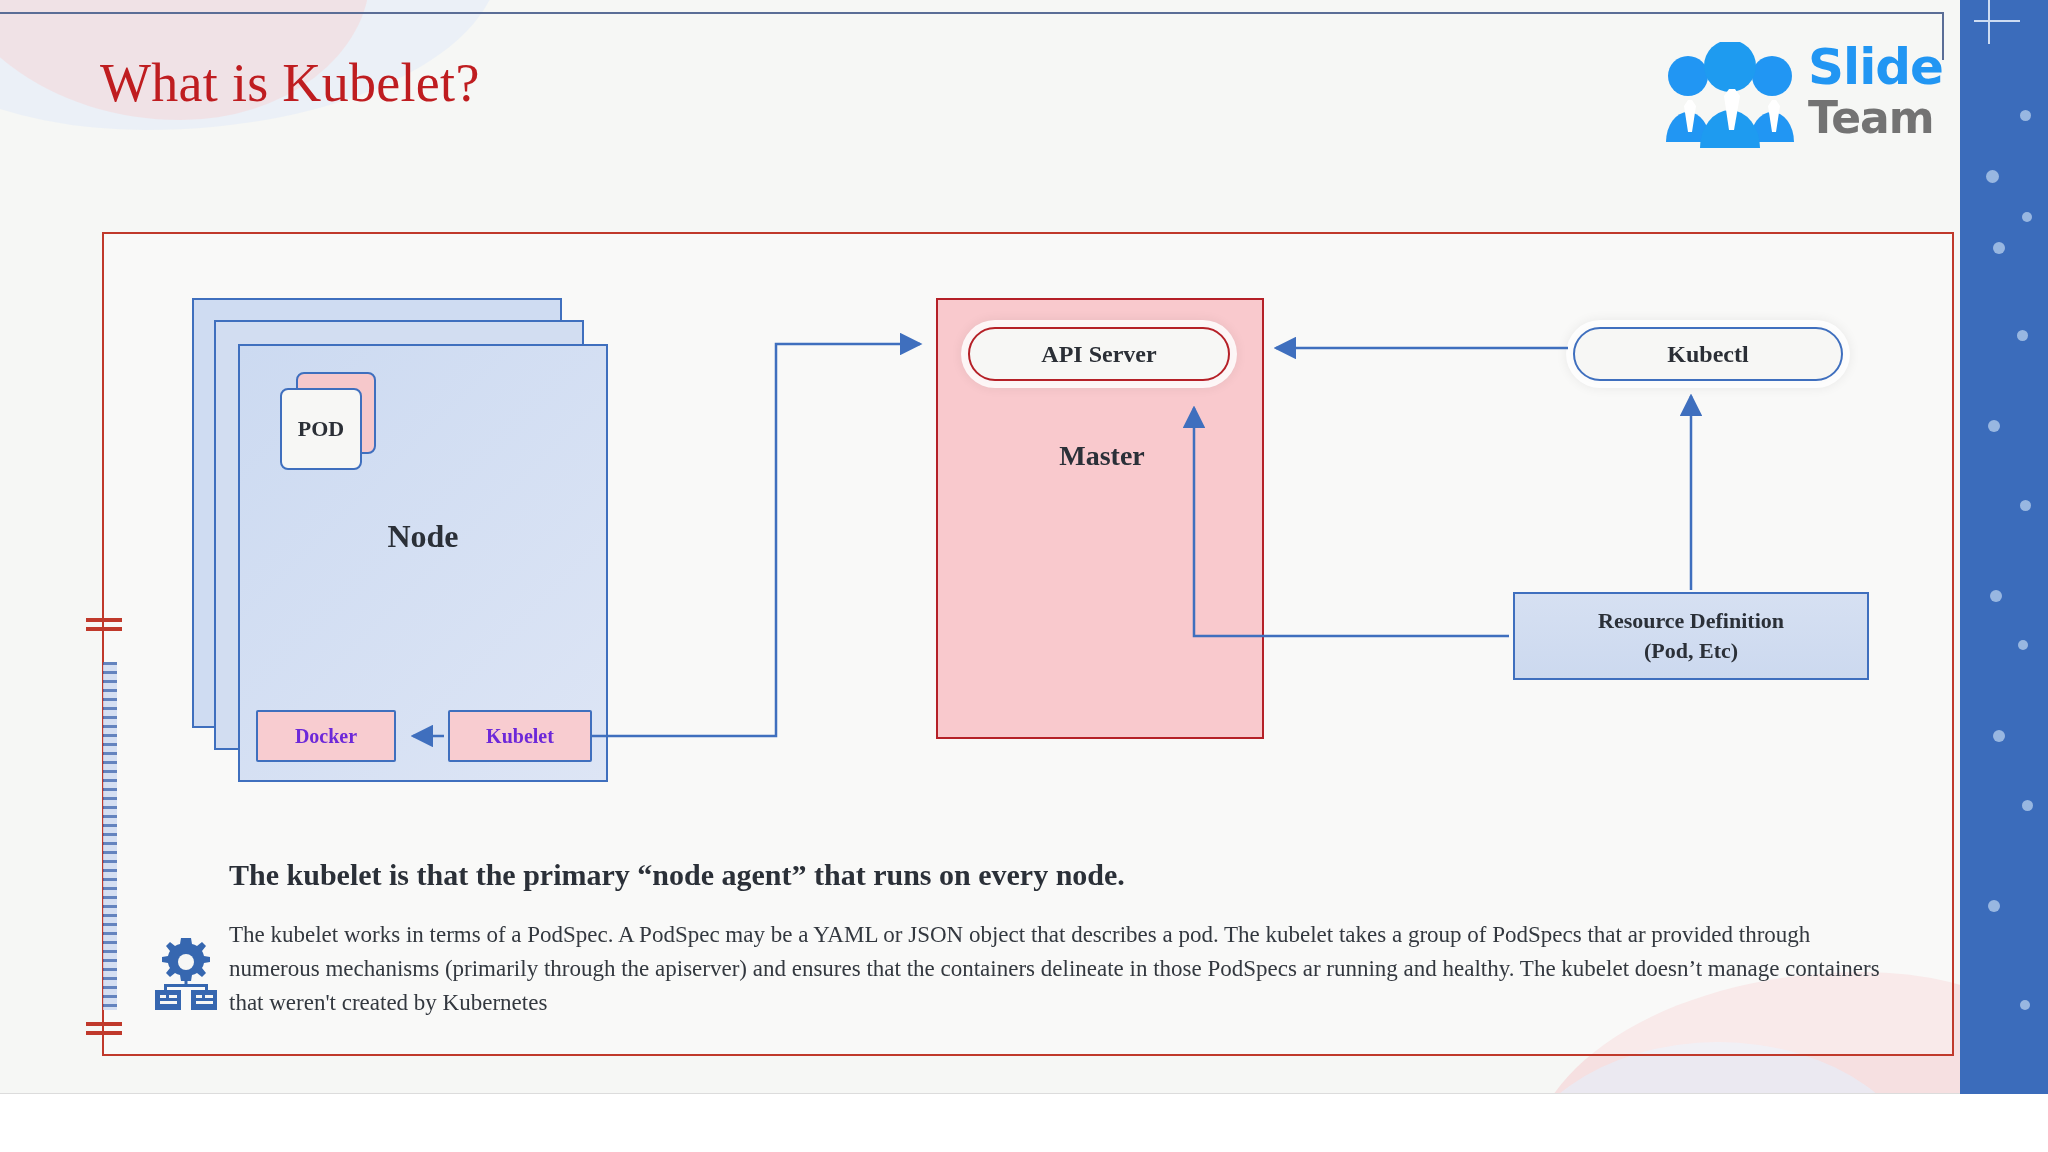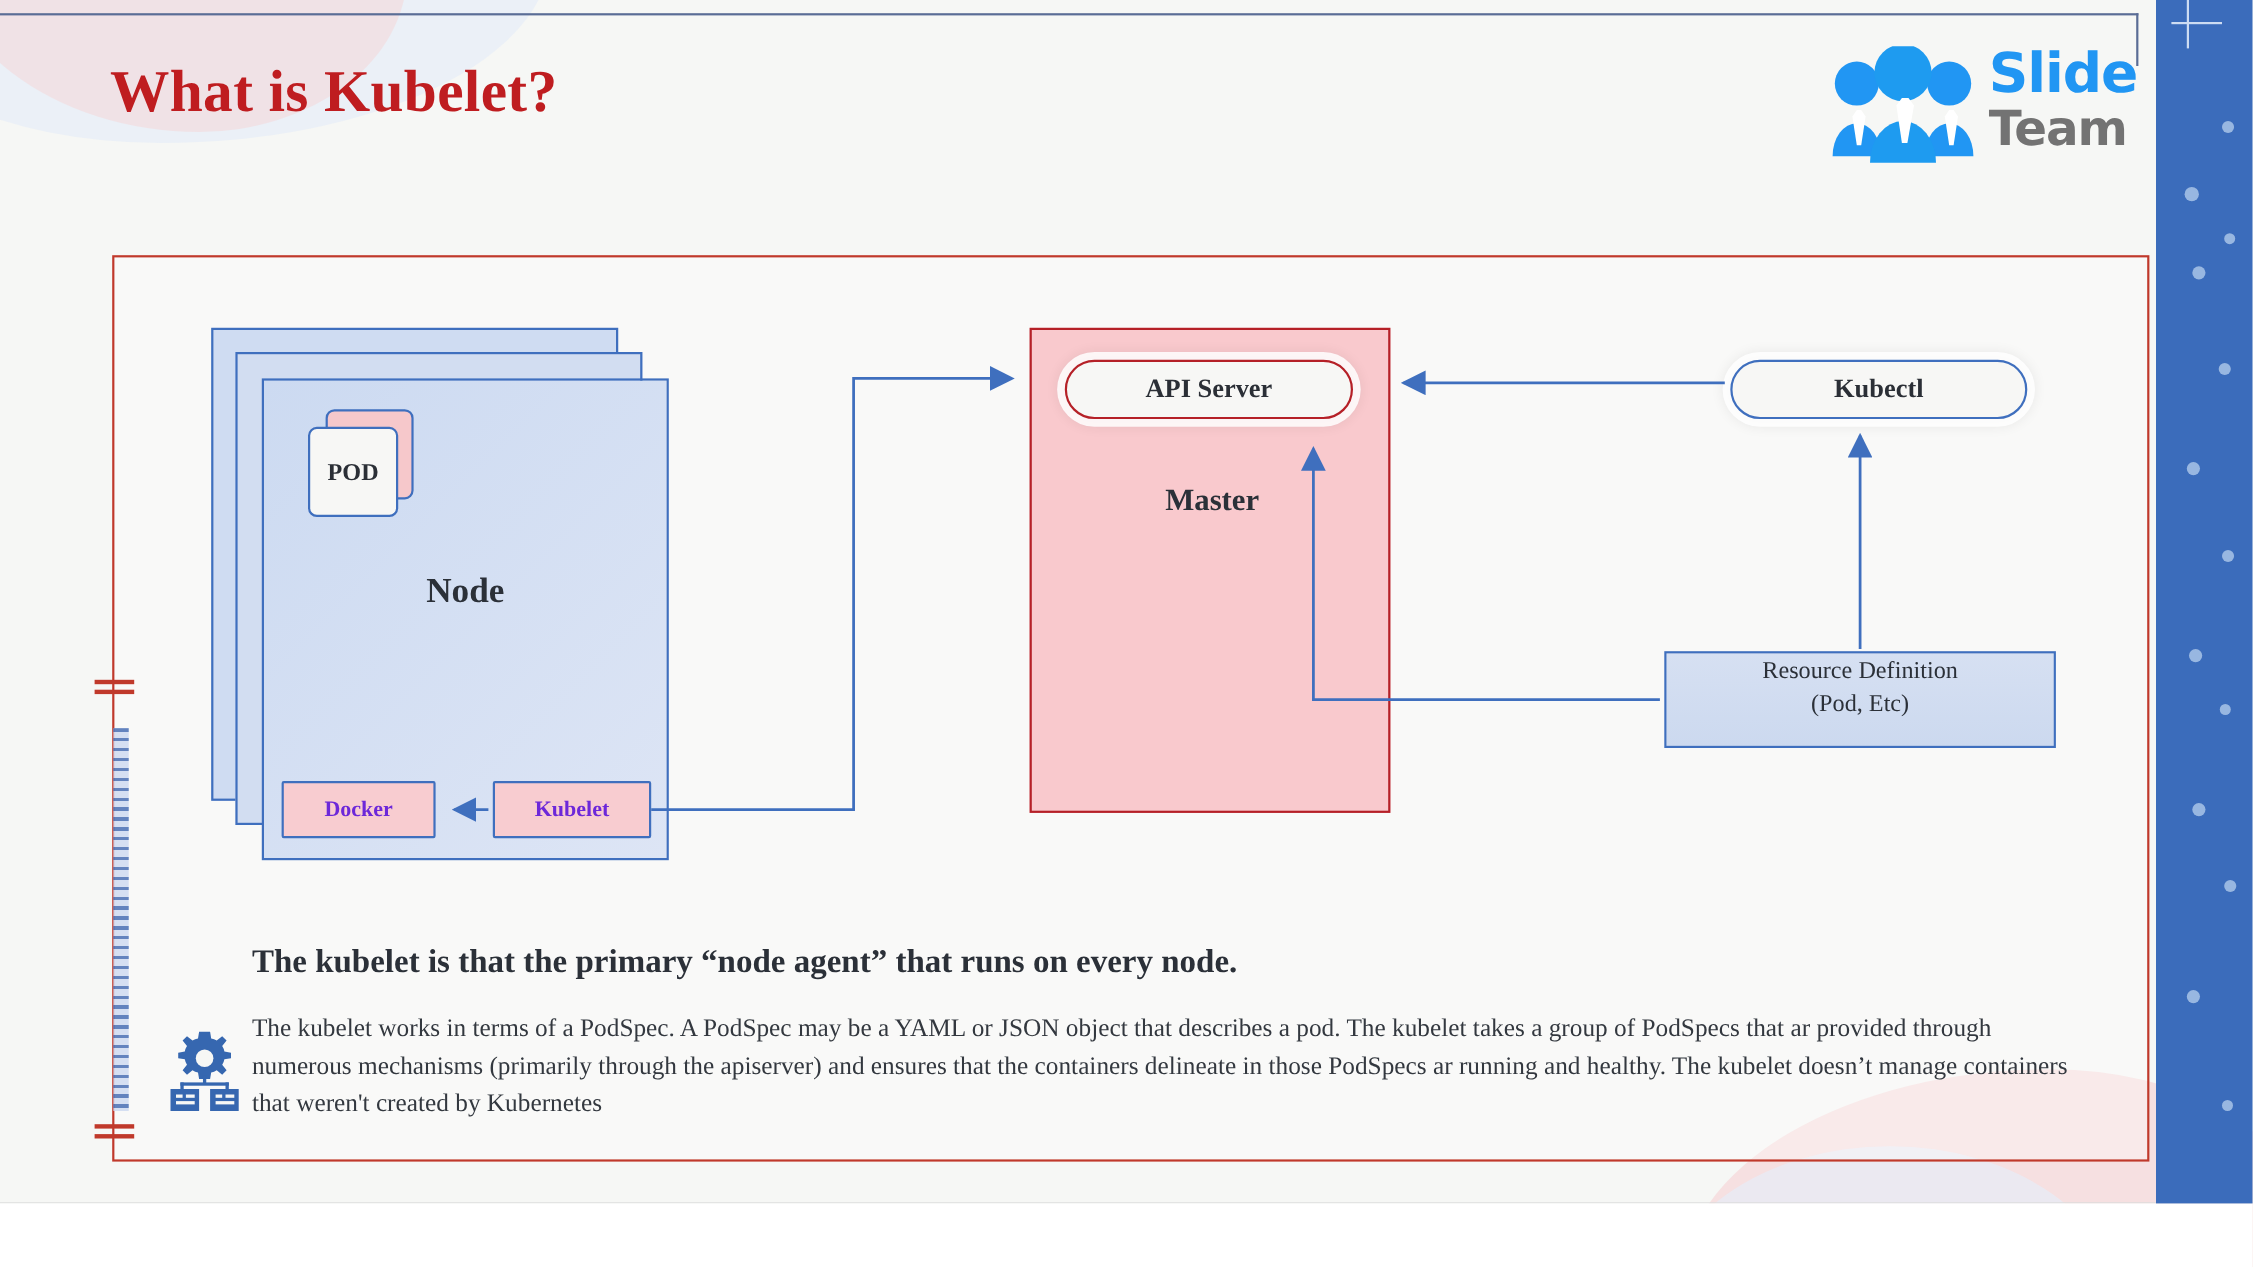--- a/index.html
+++ b/index.html
@@ -81,21 +81,21 @@
     background: #5a6d96;
   }
   .top-rule-tick{
     position:absolute; left:1942px; top:12px;
     width:2px; height:48px; background:#5a6d96;
   }
 
   
   .title {
     position: absolute; left: 100px; top: 52px;
-    font-size: 54px; font-weight: 700; color: #bf1d20;
+    font-size: 54px; font-weight: 400; color: #bf1d20;
     letter-spacing: .3px;
   }
   .subtitle {
     position: absolute; left: 103px; top: 135px;
     font-size: 22px; color: #3e4651;
   }
 
   
   .logo { position:absolute; left:1660px; top: 26px; width: 360px; height: 130px; }
   .logo-people { position:absolute; left:0; top:16px; width:140px; height:110px; }
@@ -189,22 +189,22 @@
   }
   .pill-kubectl{
     left:1573px; top:327px; width:270px; height:54px;
     border:2px solid #3f6fbe;
   }
 
   .rd-box{
     position:absolute; left:1513px; top:592px; width:356px; height:88px;
     background:linear-gradient(180deg,#d6e0f2,#ccd9ef);
     border:2px solid #3f6fbe;
-    display:flex; flex-direction:column; align-items:center; justify-content:flex-start;
-    font-size:22px; font-weight:400; color:#2b3038; line-height:1.35;
+    display:flex; flex-direction:column; align-items:center; justify-content:center;
+    font-size:22px; font-weight:700; color:#2b3038; line-height:1.35;
   }
 
   
   .conn { position:absolute; left:0; top:0; width:2048px; height:1152px; pointer-events:none; }
 
   
   .gear-icon{ position:absolute; left:148px; top:932px; width:76px; height:78px; }
   .headline{
     position:absolute; left:229px; top:858px;
     font-size:30px; font-weight:700; color:#2b3038;

